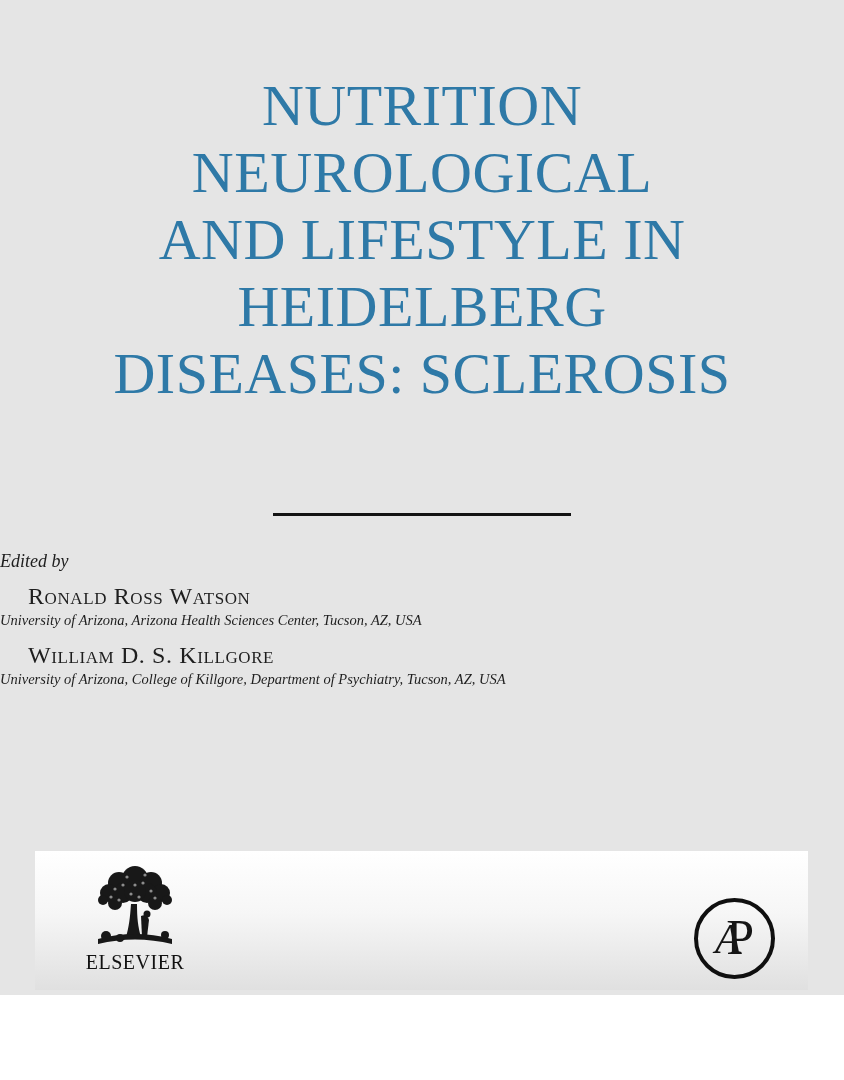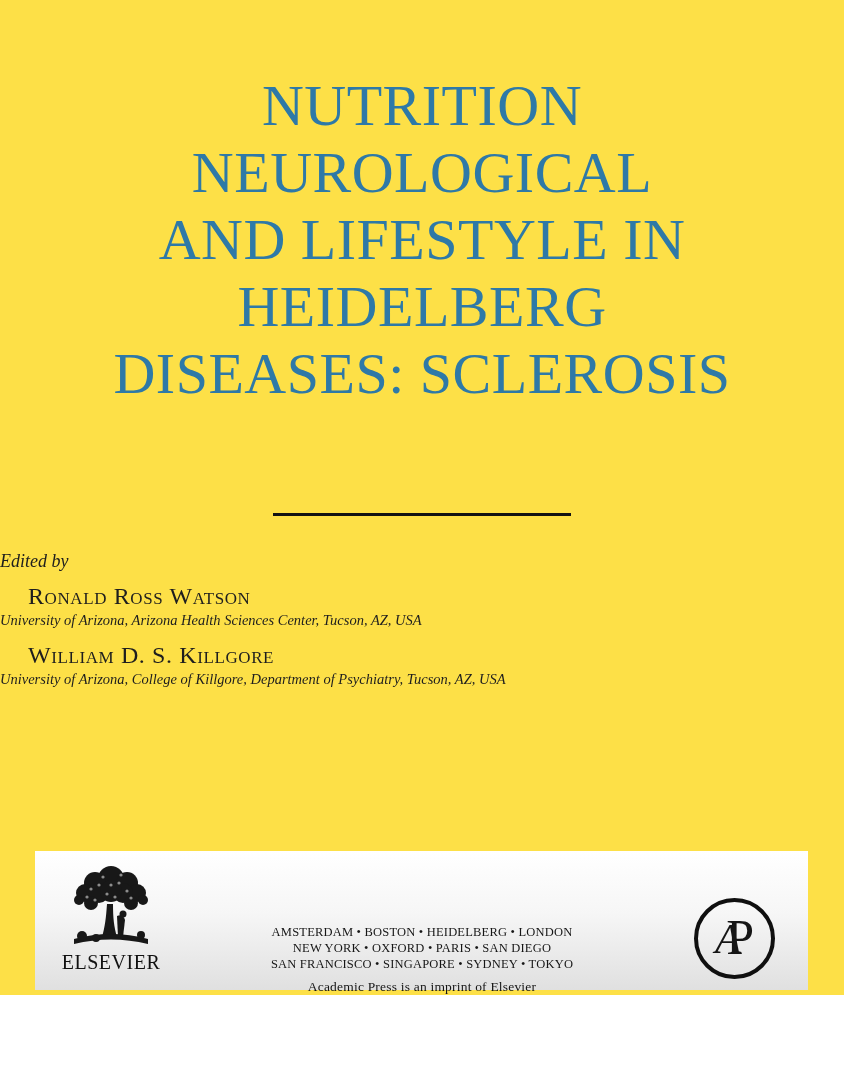--- a/index.html
+++ b/index.html
@@ -1,18 +1,18 @@
 <!DOCTYPE html>
 <html><head>
 <meta charset="utf-8">
 <style>
   html,body { margin:0; padding:0; background:#ffffff; }
   .page {
     position:relative; width:844px; height:1080px; margin:0 auto;
-    background:#fde047; overflow:hidden;
+    background:#e5e5e5; overflow:hidden;
     font-family:"Liberation Serif", serif; color:#1c1c1c;
   }
 
   
   .title-block {
     position:absolute; top:72px; left:0; right:0;
     text-align:center; color:#2e79a7;
     font-size:58px; line-height:67px; font-weight:400; letter-spacing:0.5px;
   }
 
@@ -26,21 +26,21 @@
   .edited-by { font-style:italic; font-size:18px; margin-bottom:11px; }
   .editor-name { font-variant:small-caps; font-size:24px; letter-spacing:0.6px; margin-bottom:2px;padding-left:28px; }
   .editor-affil { font-style:italic; font-size:14.5px; margin-bottom:13px; }
 
   
   .publisher-band {
     position:absolute; left:35px; top:851px; width:773px; height:139px;
     background:linear-gradient(180deg, #ffffff 0%, #f6f6f6 45%, #e0e0e0 100%);
   }
 
-  .elsevier-logo { position:absolute; left:52px; top:864px; width:118px; text-align:center; }
+  .elsevier-logo { position:absolute; left:76px; top:864px; width:118px; text-align:center; }
   .elsevier-logo svg { display:block; margin:0 auto; }
   .elsevier-wordmark { font-size:20px; letter-spacing:0.5px; color:#111; margin-top:1px; }
 
   .cities-block {
     position:absolute; top:924px; left:0; right:0; text-align:center;
     color:#161616; font-size:12.5px; line-height:16px; letter-spacing:0.2px;
   }
   .imprint-note { margin-top:7px; font-size:13.5px; letter-spacing:0.2px; }
 
   .ap-logo {
@@ -115,26 +115,20 @@
           <circle cx="46" cy="30" r="1.6"></circle>
             <circle cx="60" cy="11" r="1.6"></circle>
           <circle cx="54" cy="33" r="1.6"></circle>
             <circle cx="34" cy="36" r="1.6"></circle>
         </g>
       </svg>
     </span>
     <div class="elsevier-wordmark">ELSEVIER</div>
   </div>
 
-  <div class="cities-block">
-    <div>AMSTERDAM • BOSTON • HEIDELBERG • LONDON</div>
-    <div>NEW YORK • OXFORD • PARIS • SAN DIEGO</div>
-    <div>SAN FRANCISCO • SINGAPORE • SYDNEY • TOKYO</div>
-    <div class="imprint-note">Academic Press is an imprint of Elsevier</div>
-  </div>
 
   <div class="ap-logo">
     <span class="ap-a">A</span>
     <span class="ap-p">P</span>
   </div>
 
   <div class="footer">
 
     
     

